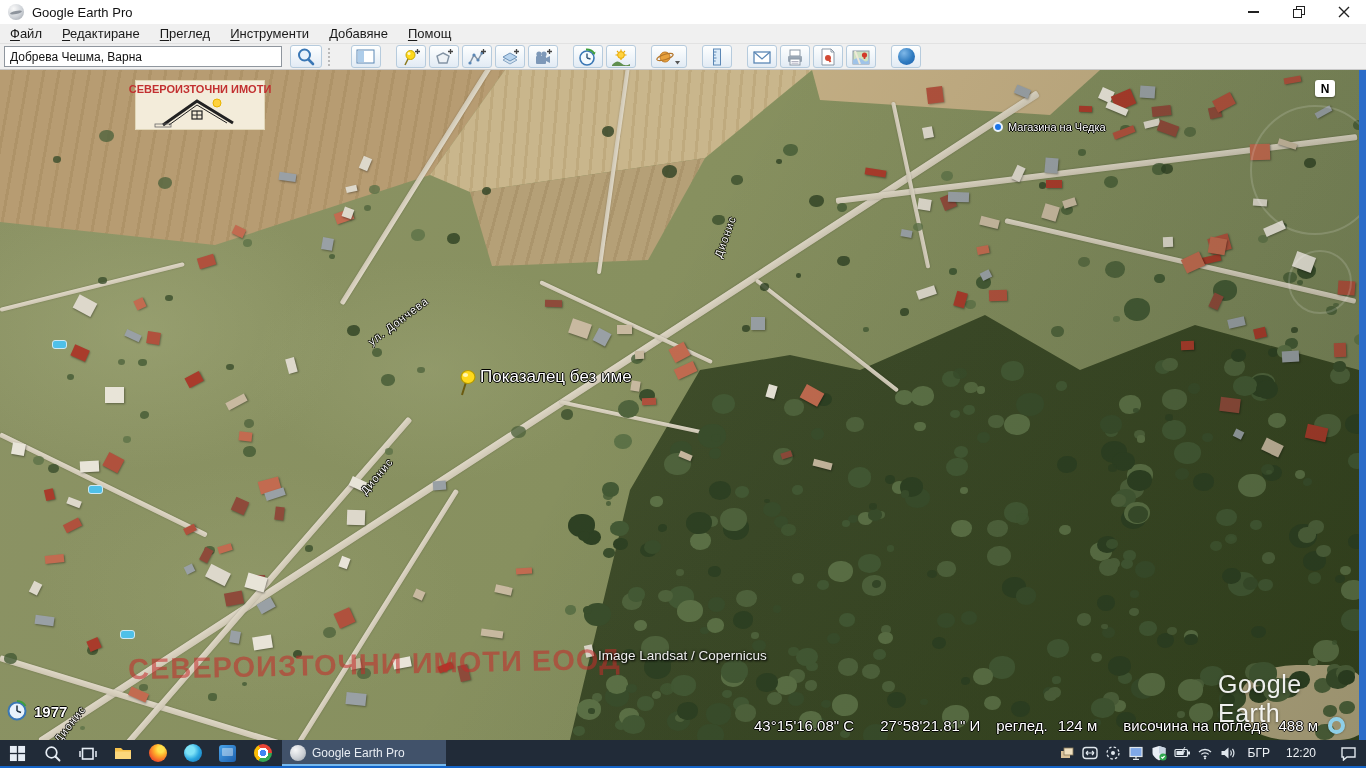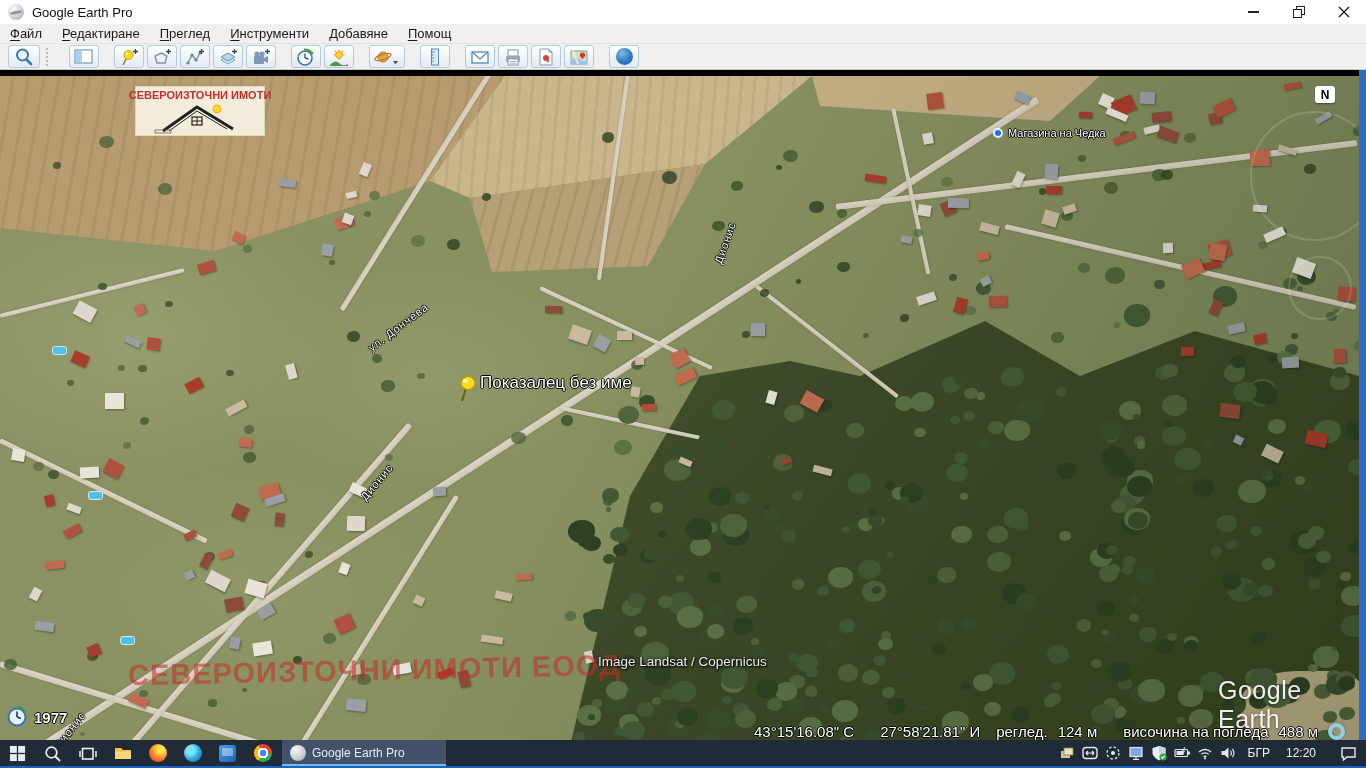--- a/index.html
+++ b/index.html
@@ -22,21 +22,21 @@
 
   .toolbar { position:absolute; left:0; top:44px; width:1366px; height:26px; background:#f0f0f0; border-bottom:1px solid #c9c9c9; display:flex; align-items:center; }
   .searchbox { margin-left:4px; width:278px; height:21px; border:1px solid #8f969e; background:#fff; font-size:12px; padding:0 5px; color:#111; font-family:"Liberation Sans",sans-serif; }
   .tbtn { width:30px; height:23px; margin-left:3px; border:1px solid #b6cbdd; border-radius:3px;
       background:linear-gradient(#feffff,#e2ebf4); display:flex; align-items:center; justify-content:center; }
   .tbtn.wide { width:36px; }
   .vsep { width:8px; height:18px; margin-left:6px; border-left:2px dotted #b9b9b9; }
   .tgap { width:12px; }
 
   
-  .map { position:absolute; left:0; top:76px; width:1359px; height:670px; overflow:hidden; cursor:crosshair;
+  .map { position:absolute; left:0; top:70px; width:1359px; height:670px; overflow:hidden; cursor:crosshair;
       background:
         radial-gradient(ellipse 300px 200px at 140px 260px, rgba(160,168,120,.55), transparent 70%),
         radial-gradient(ellipse 260px 160px at 430px 300px, rgba(154,162,115,.5), transparent 70%),
         radial-gradient(ellipse 300px 180px at 250px 520px, rgba(150,158,110,.45), transparent 70%),
         linear-gradient(115deg, #8c9365 0%, #87905f 45%, #79855a 100%); }
   .right-accent { position:absolute; right:0; top:70px; width:7px; height:670px; background:#2b6cc8; }
 
   .layer { position:absolute; left:0; top:0; width:1359px; height:670px; }
   .field { position:absolute; left:0; top:0; width:1359px; height:670px; }
   .f1 { background:repeating-linear-gradient(100deg,#b79c72 0 12px,#ae9368 12px 15px); clip-path:polygon(0px 0px,505px 0px,430px 105px,215px 175px,0px 152px); }
@@ -140,20 +140,21 @@
       </div>
     <div class="menu-item">
         <span><u>Д</u>обавяне</span>
       </div>
     <div class="menu-item">
         <span><u>П</u>омощ</span>
       </div>
   </div>
 
   <div class="toolbar">
+    <input class="searchbox" value="Добрева Чешма, Варна" style="">
     <div class="tbtn" style="margin-left:8px;width:32px">
       <svg width="20" height="20" viewBox="0 0 20 20">
         <circle cx="8.5" cy="8" r="5.5" fill="#eaf2fb" stroke="#3a77b5" stroke-width="2"></circle>
         <path d="M12.5,12.5 L17,17" stroke="#3a77b5" stroke-width="2.6" stroke-linecap="round"></path>
       </svg>
     </div>
     <div class="vsep"></div>
     <div class="tgap"></div>
     <div class="tbtn">
       <svg width="20" height="18" viewBox="0 0 20 18">

